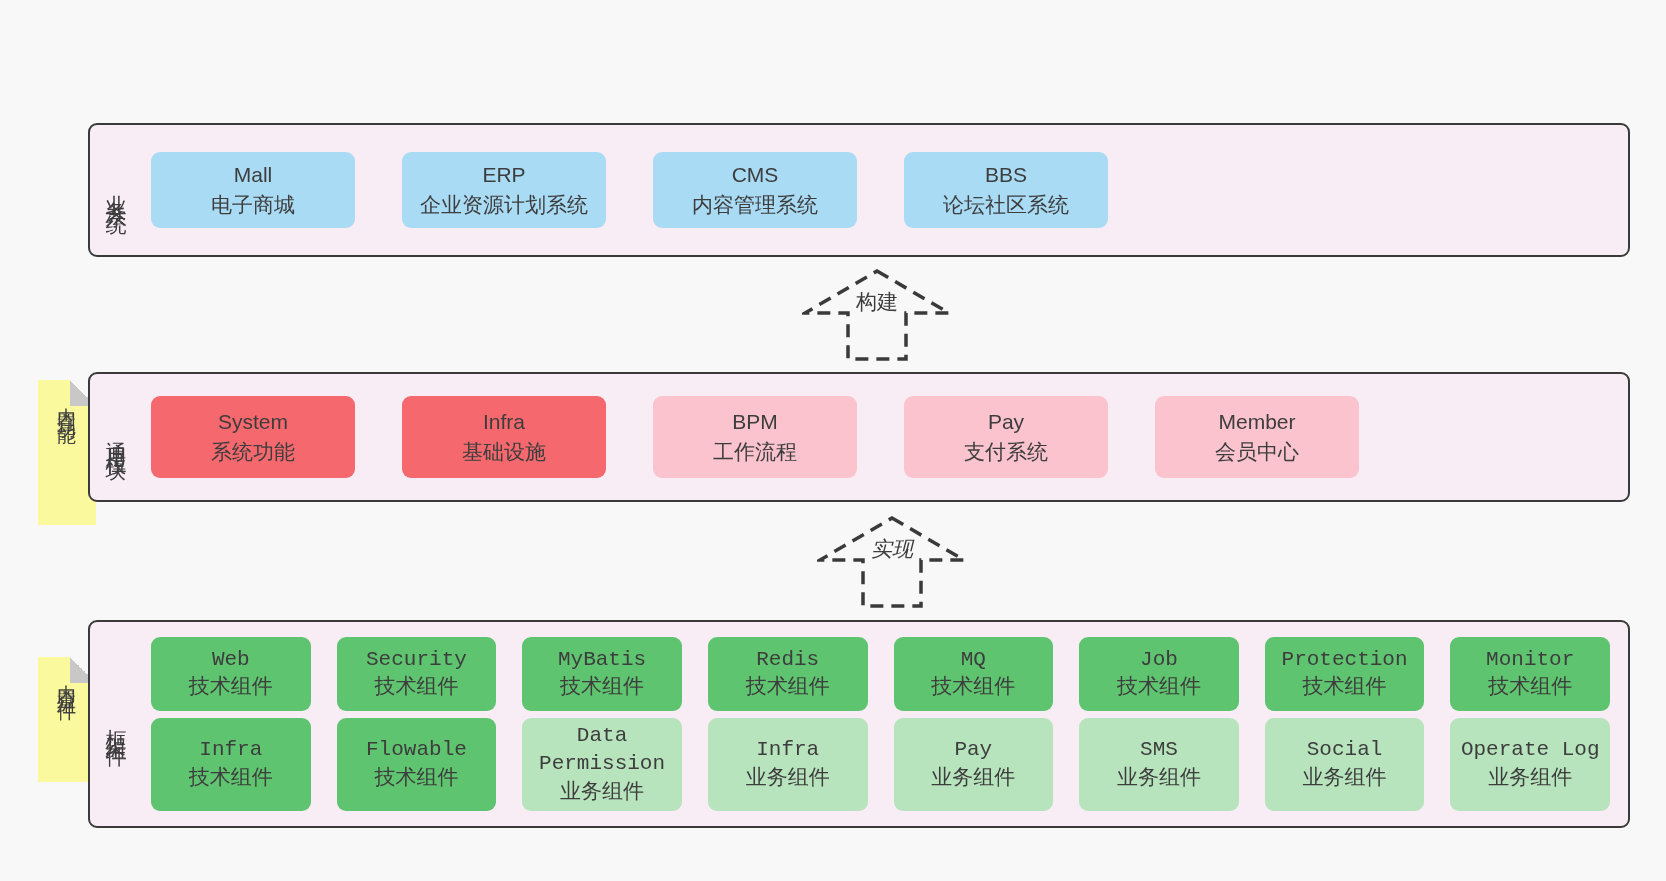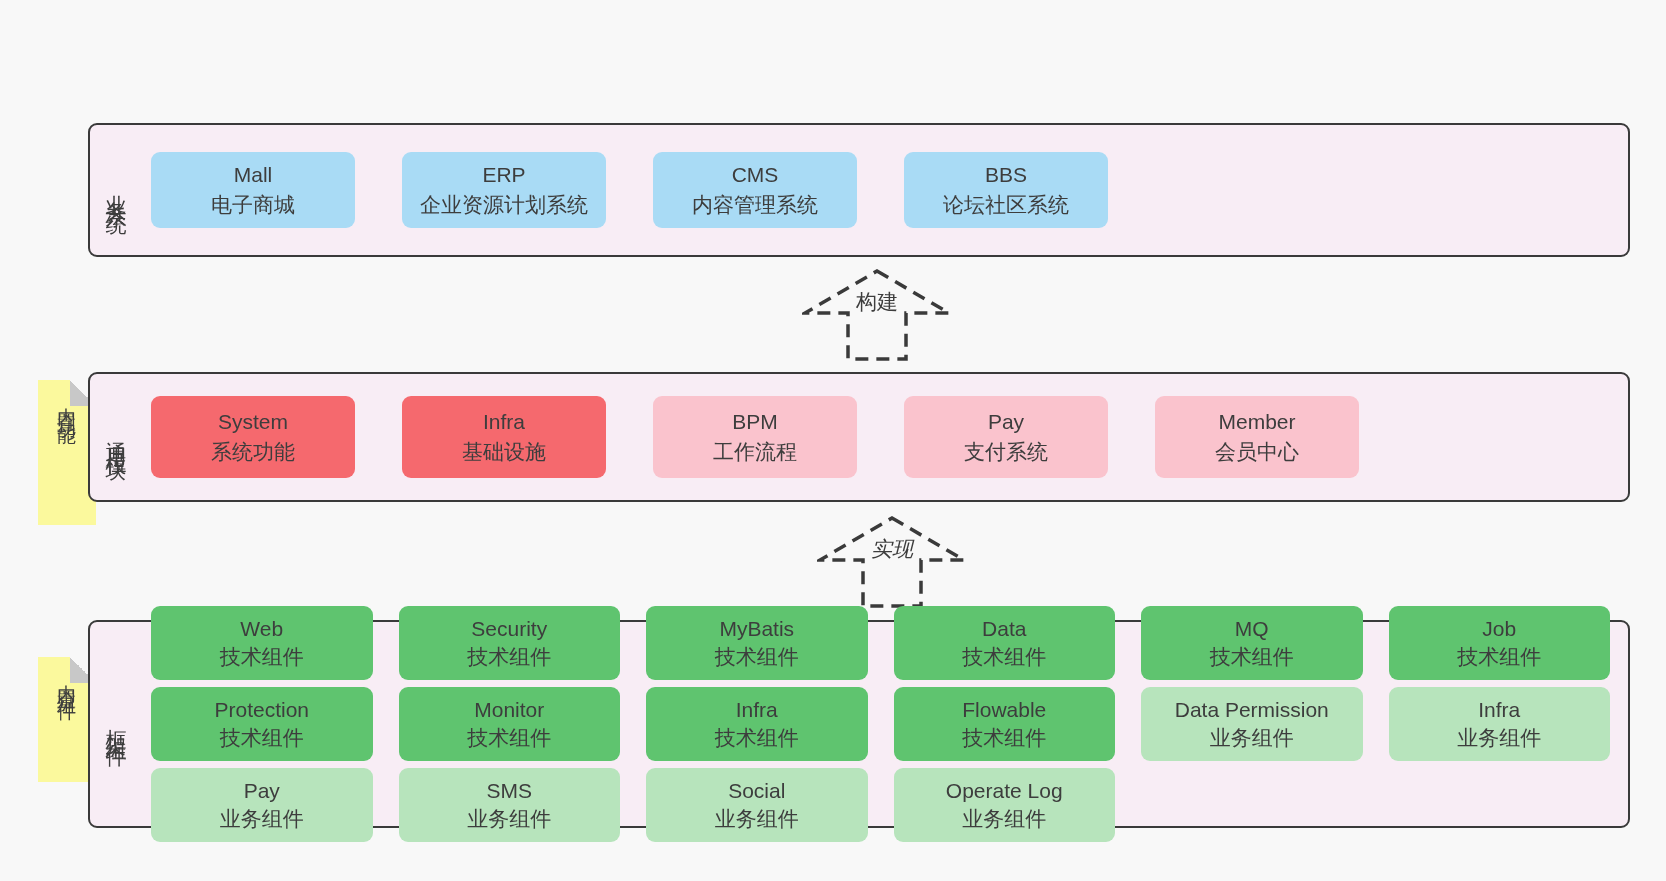--- a/index.html
+++ b/index.html
@@ -11,21 +11,21 @@
         background:var(--band-bg);border:2px solid var(--band-border);border-radius:9px;
         display:flex;align-items:center;padding:0 18px 0 14px;z-index:2;}
   #band-business{top:123px;height:134px;}
   #band-modules{top:372px;height:130px;}
   #band-components{top:620px;height:208px;}
 
   .v-text{writing-mode:vertical-rl;text-orientation:upright;line-height:1;}
   .band-label{flex:0 0 auto;margin:0 24px 0 2px;font-size:21px;letter-spacing:6px;color:var(--text);}
 
   .box-row{flex:1;display:grid;grid-template-columns:repeat(6,1fr);gap:47px;}
-  .grid-8{flex:1;display:grid;grid-template-columns:repeat(6,1fr);gap:7px 26px;align-self:center;}
+  .grid-8{flex:1;display:grid;grid-template-columns:repeat(8,1fr);gap:7px 26px;align-self:center;font-family:Liberation Mono, monospace;}
 
   .box{border-radius:9px;min-height:76px;box-sizing:border-box;padding:4px 10px;
        display:flex;flex-direction:column;justify-content:center;align-items:center;
        text-align:center;font-size:21px;line-height:1.45;color:var(--text);}
   #band-modules .box{min-height:82px;}
   #band-components .box{min-height:74px;line-height:1.35;}
   .box[data-color="blue"]{background:var(--blue);}
   .box[data-color="red"]{background:var(--red);}
   .box[data-color="pink"]{background:var(--pink);}
   .box[data-color="green"]{background:var(--green);}
@@ -131,21 +131,21 @@
       </div>
       <div class="box" data-color="green">
         <span class="bn">Security</span>
         <span class="bd">技术组件</span>
       </div>
       <div class="box" data-color="green">
         <span class="bn">MyBatis</span>
         <span class="bd">技术组件</span>
       </div>
       <div class="box" data-color="green">
-        <span class="bn">Data</span>
+        <span class="bn">Redis</span>
         <span class="bd">技术组件</span>
       </div>
       <div class="box" data-color="green">
         <span class="bn">MQ</span>
         <span class="bd">技术组件</span>
       </div>
       <div class="box" data-color="green">
         <span class="bn">Job</span>
         <span class="bd">技术组件</span>
       </div>

